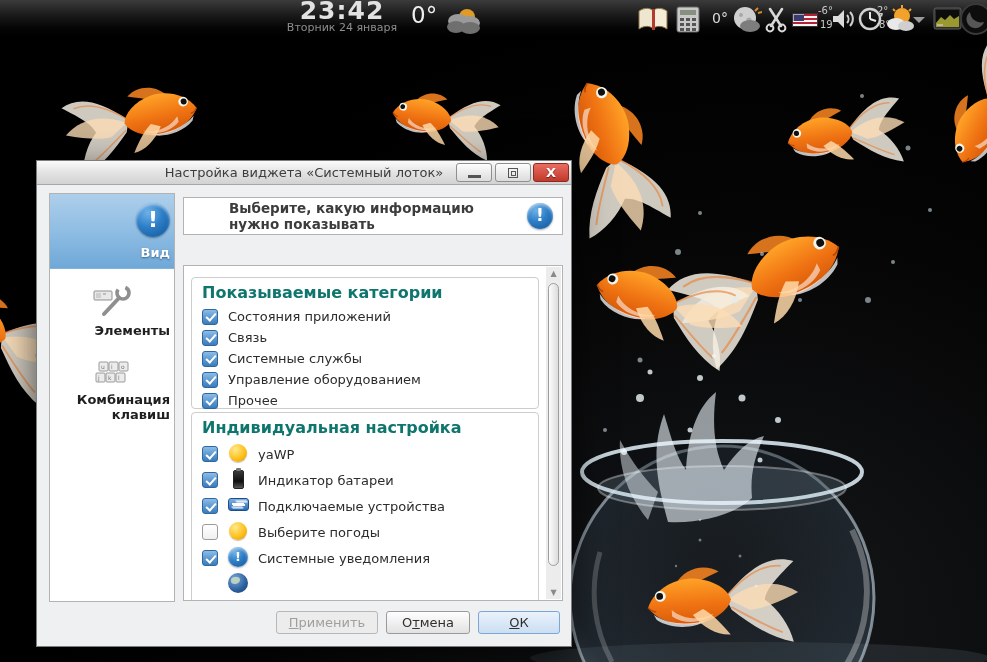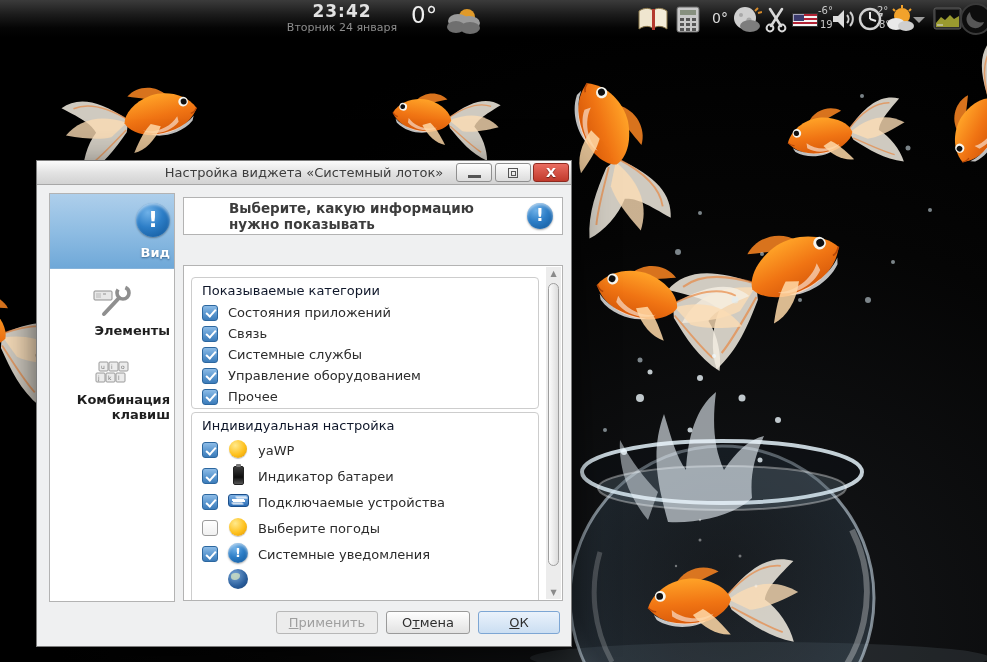--- a/index.html
+++ b/index.html
@@ -9,21 +9,21 @@
 
   
   .desktop { position:absolute; inset:0; background:radial-gradient(ellipse at 75% 95%, #16181b 0%, #050505 45%, #000 70%); }
   .desktop svg { position:absolute; inset:0; }
 
   
   .panel { position:absolute; left:0; top:0; width:987px; height:38px; z-index:5;
     background:linear-gradient(180deg,#3b3b3b 0%,#1b1b1b 40%,#050505 75%,#000 100%);
     border-bottom:1px solid #000; }
   .clock { position:absolute; left:278px; top:1px; width:128px; text-align:center; cursor:default; }
-  .clock .time { font-size:17px; font-weight:bold; color:#e2e2e2; letter-spacing:1px; line-height:20px; }
+  .clock .time { font-size:25px; font-weight:bold; color:#e2e2e2; letter-spacing:1px; line-height:20px; }
   .clock .date { font-size:11px; color:#8e8e8e; line-height:13px; }
   .w-temp { position:absolute; left:411px; top:2px; font-size:23px; color:#efefef; }
   .tray-temp { position:absolute; font-size:14px; color:#dcdcdc; }
   .micro-temp { position:absolute; font-size:10px; color:#c8c8c8; line-height:11px; }
   .p-icon { position:absolute; }
   .expander { position:absolute; left:913px; top:17px; width:0; height:0;
     border-left:6px solid transparent; border-right:6px solid transparent; border-top:6px solid #9a9a9a; }
   .flag { position:absolute; left:792px; top:13px; width:26px; height:14px;
     background:repeating-linear-gradient(180deg,#b22234 0 2px,#f5f5f5 2px 4px); border:1px solid #333; }
   .flag .canton { position:absolute; left:0; top:0; width:11px; height:7px; background:#3c3b6e;
@@ -68,21 +68,21 @@
   .head-box { position:absolute; left:146px; top:36px; width:380px; height:38px; background:#fff; border:1px solid #b3b3b3;
     display:flex; align-items:center; padding:0 9px; }
   .head-box .txt { flex:1; font-size:13.5px; font-weight:bold; color:#3c3c3c;margin-left:36px; }
 
   
   .list-box { position:absolute; left:146px; top:104px; width:380px; height:336px; background:#fff;
     border:1px solid #b3b3b3; overflow:hidden; }
   .groupbox { position:absolute; left:7px; width:348px; border:1px solid #cdcdcd; border-radius:4px; padding:3px 8px 6px; }
   .g1 { top:11px; height:132px; }
   .g2 { top:146px; height:240px; }
-  .g-title { font-size:13px; font-weight:normal; color:#0f172a; margin:2px 0 4px 2px; }
+  .g-title { font-size:16px; font-weight:bold; color:#0f766e; margin:2px 0 4px 2px; }
   .row { display:flex; align-items:center; height:21px; cursor:default; }
   .g2 .row { height:26px; }
   .cb { flex:none; width:16px; height:16px; border:1px solid #9b9b9b; border-radius:3px; margin:0 10px 0 2px;
     background:linear-gradient(180deg,#fff,#f0f0f0); position:relative; cursor:pointer; }
   .cb.checked { background:linear-gradient(180deg,#8dbce7 0%,#5b97cf 55%,#3c7cba 100%); border-color:#2c679f; }
   .cb.checked:after { content:''; position:absolute; left:3px; top:3.5px; width:8px; height:4px;
     border-left:2px solid #fff; border-bottom:2px solid #fff; transform:rotate(-48deg); }
   .row .ric { flex:none; width:22px; height:22px; margin-right:8px; position:relative; }
   .row-lbl { font-size:13px; color:#2c2c2c; white-space:nowrap; }
 

